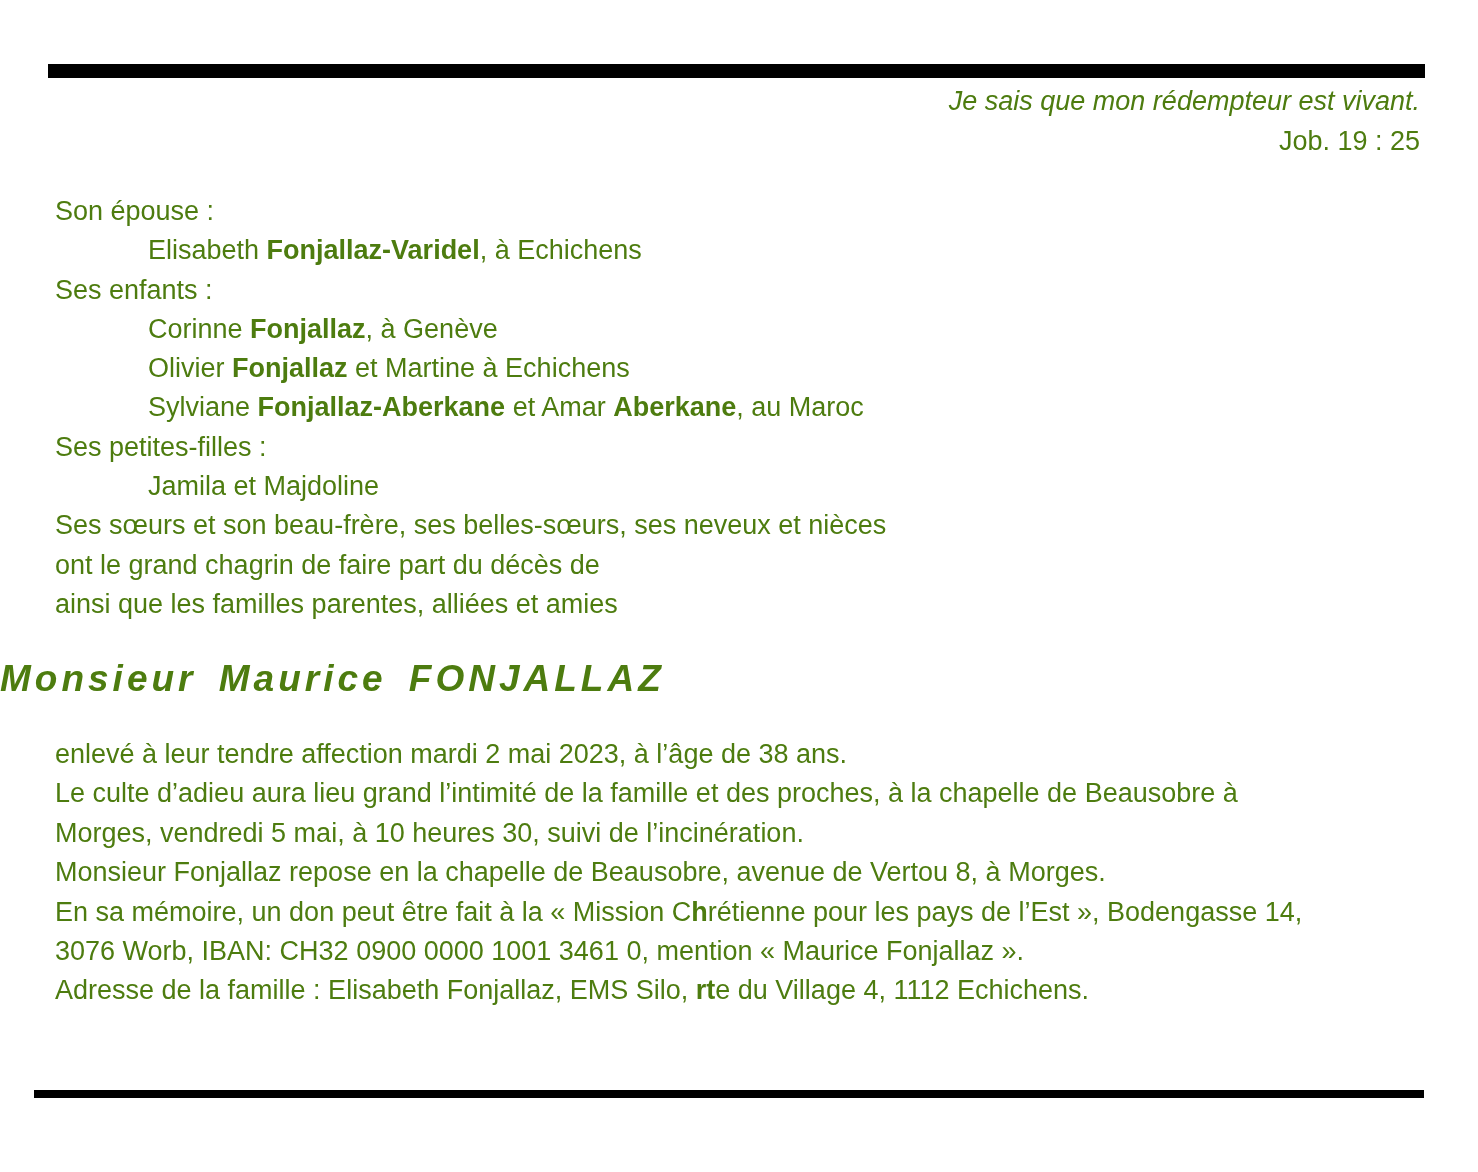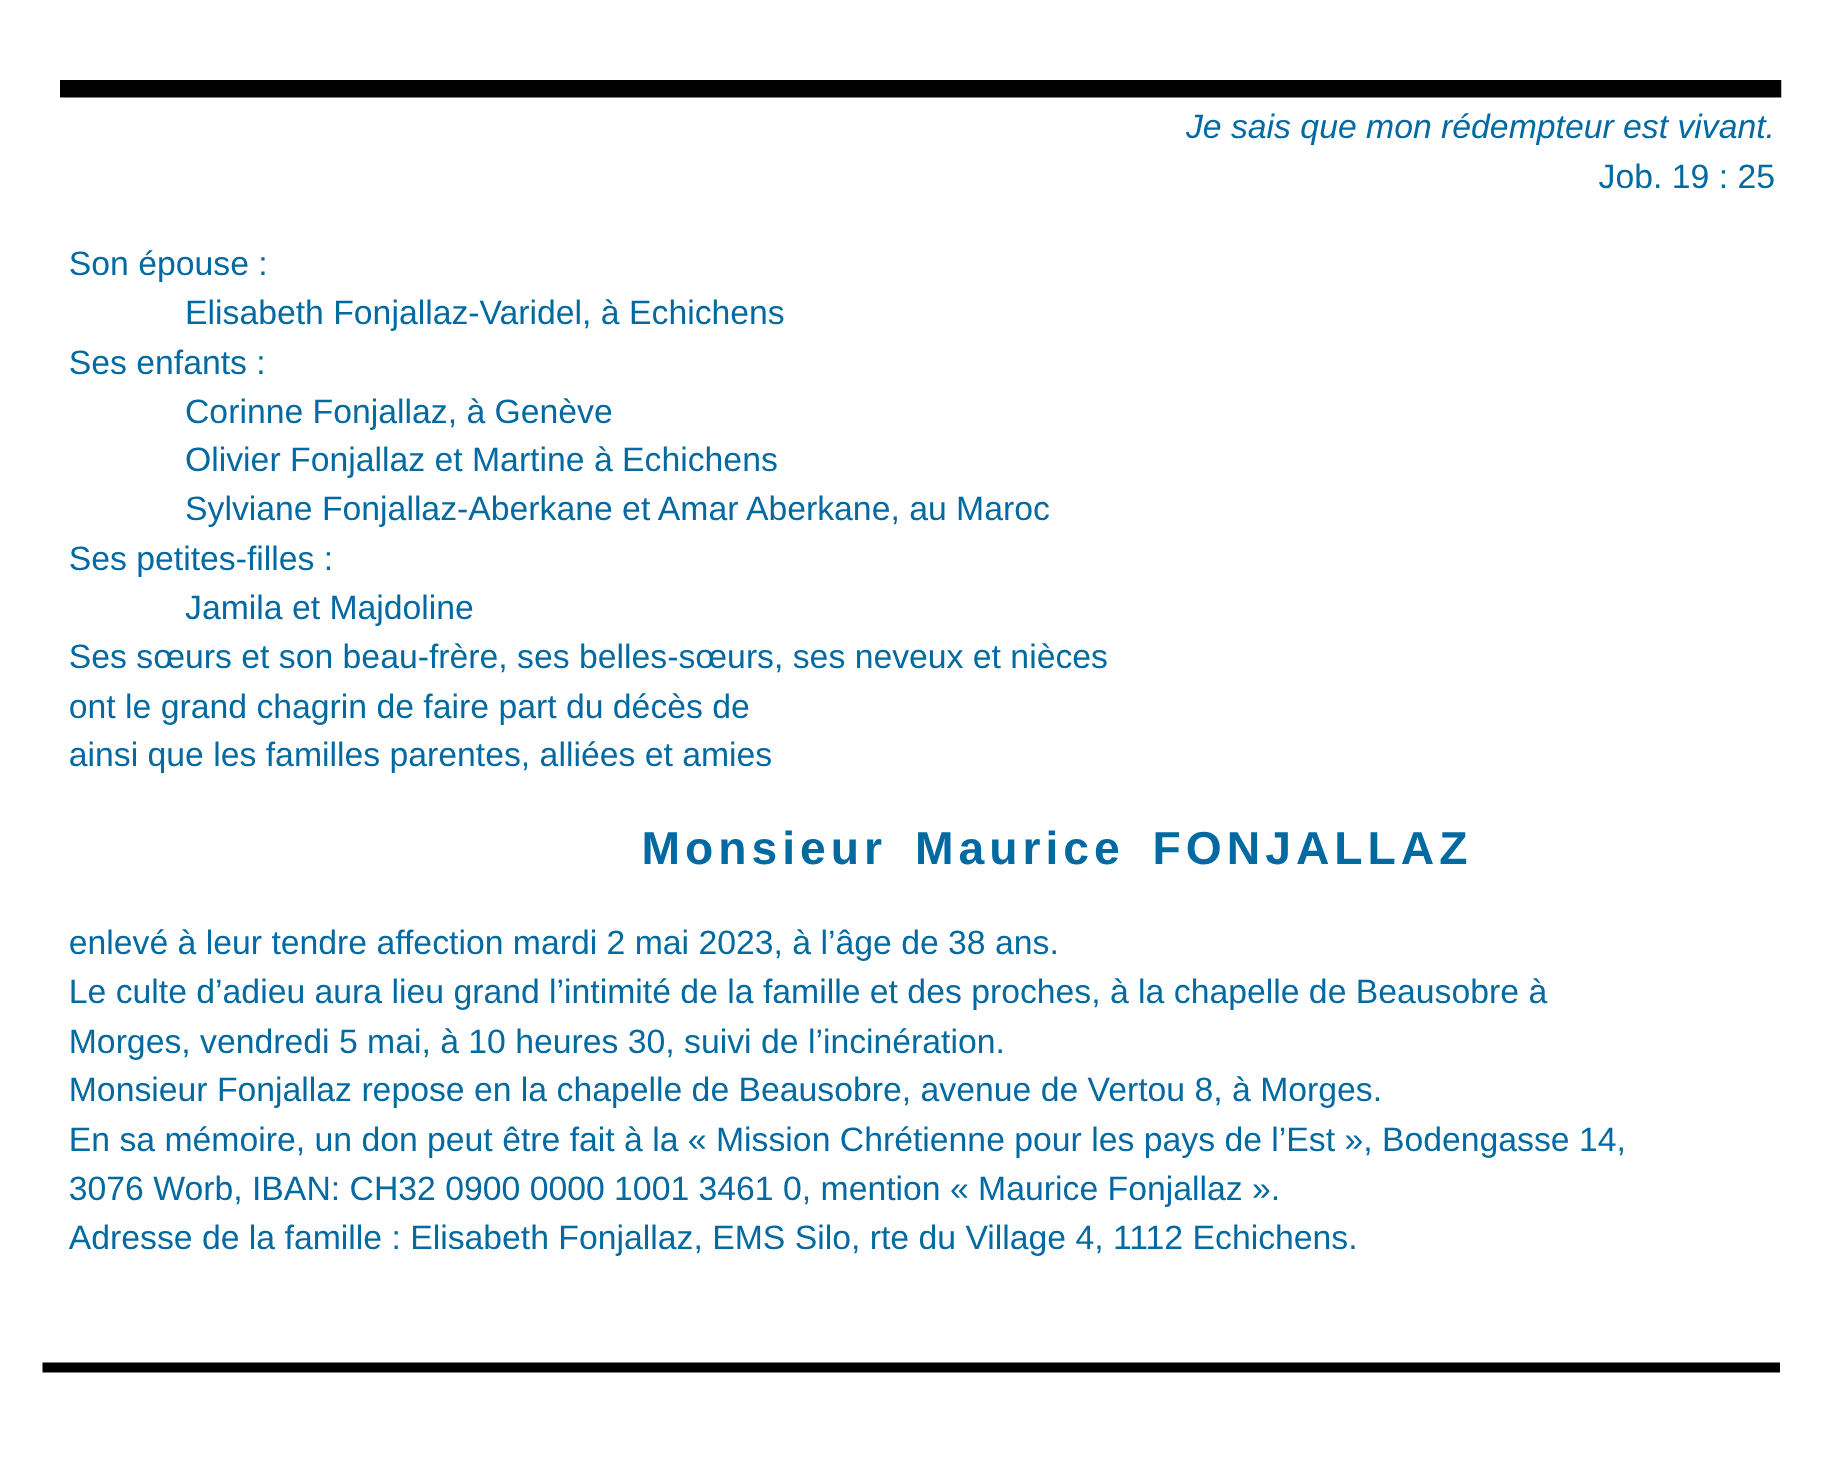--- a/index.html
+++ b/index.html
@@ -5,21 +5,21 @@
   html, body {
     margin: 0;
     padding: 0;
     background: #ffffff;
   }
   .page {
     position: relative;
     width: 1478px;
     height: 1172px;
     background: #ffffff;
-    color: #0369a1;
+    color: #4d7c0f;
     font-family: "Liberation Sans", "DejaVu Sans", sans-serif;
     overflow: hidden;
   }
   .rule {
     position: absolute;
     background: #000000;
   }
   .top-rule {
     left: 48px;
     top: 64px;
@@ -58,34 +58,35 @@
     font-size: 27px;
     line-height: 39.4px;
   }
   .line {
     white-space: nowrap;
   }
   .line.indent {
     padding-left: 93px;
   }
   .bold {
-    font-weight: 400;
+    font-weight: 700;
   }
   .deceased-title {
     position: absolute;
     left: 0;
     top: 656px;
     width: 1178px;
-    text-align: right;
+    text-align: left;
     font-size: 37px;
     font-weight: 700;
     letter-spacing: 4px;
     word-spacing: 8px;
     line-height: 46px;
     white-space: nowrap;
+    font-style: italic;
   }
 </style>
 </head>
 <body>
 
 <div class="page">
 
   <div class="rule top-rule"></div>
 
   <div class="epigraph">

